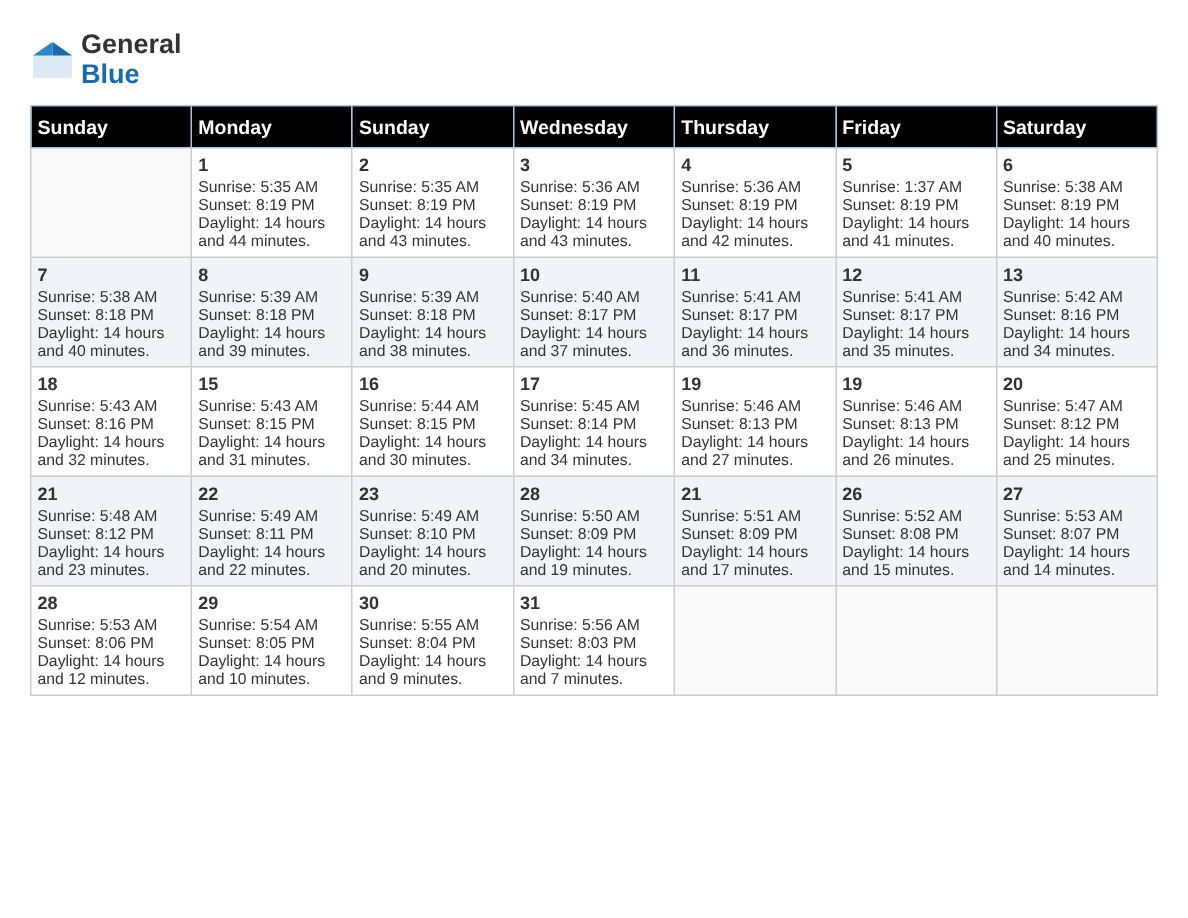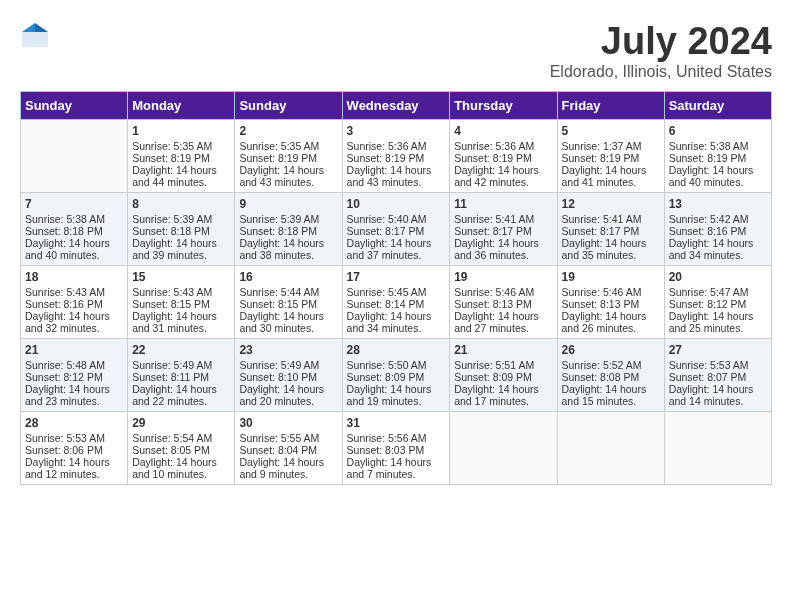--- a/index.html
+++ b/index.html
@@ -50,21 +50,21 @@
     }
     .location {
       font-size: 16px;
       color: #555;
     }
     .calendar {
       width: 100%;
       border-collapse: collapse;
     }
     .calendar th {
-      background-color: #4c1d95;
+      background-color: #000000;
       color: #fff;
       padding: 6px 4px;
       font-size: 13px;
       text-align: left;
       border: 1px solid #aac4e0;
     }
     .calendar td {
       vertical-align: top;
       padding: 4px;
       border: 1px solid #ccc;
@@ -90,24 +90,24 @@
 </head>
 <body>
 
 <div class="header">
   <div class="logo">
     <svg class="logo-icon" viewBox="0 0 30 30">
       <polygon points="15,3 28,12 28,27 2,27 2,12" fill="#1a6aad" opacity="0.15"></polygon>
       <polygon points="15,3 28,12 15,12" fill="#1a6aad"></polygon>
       <polygon points="15,3 2,12 15,12" fill="#2a85cc"></polygon>
     </svg>
-  </div>
-  <div class="title-block">
-    <div class="month-title">July 2024</div>
-    <div class="location">Eldorado, Illinois, United States</div>
+    <div class="logo-text">
+      <span class="logo-general">General</span>
+      <span class="logo-blue">Blue</span>
+    </div>
   </div>
 </div>
 
 <table class="calendar">
   <thead>
     <tr>
     <th>Sunday</th>
         <th>Monday</th>
         <th>Sunday</th>
         <th>Wednesday</th>

